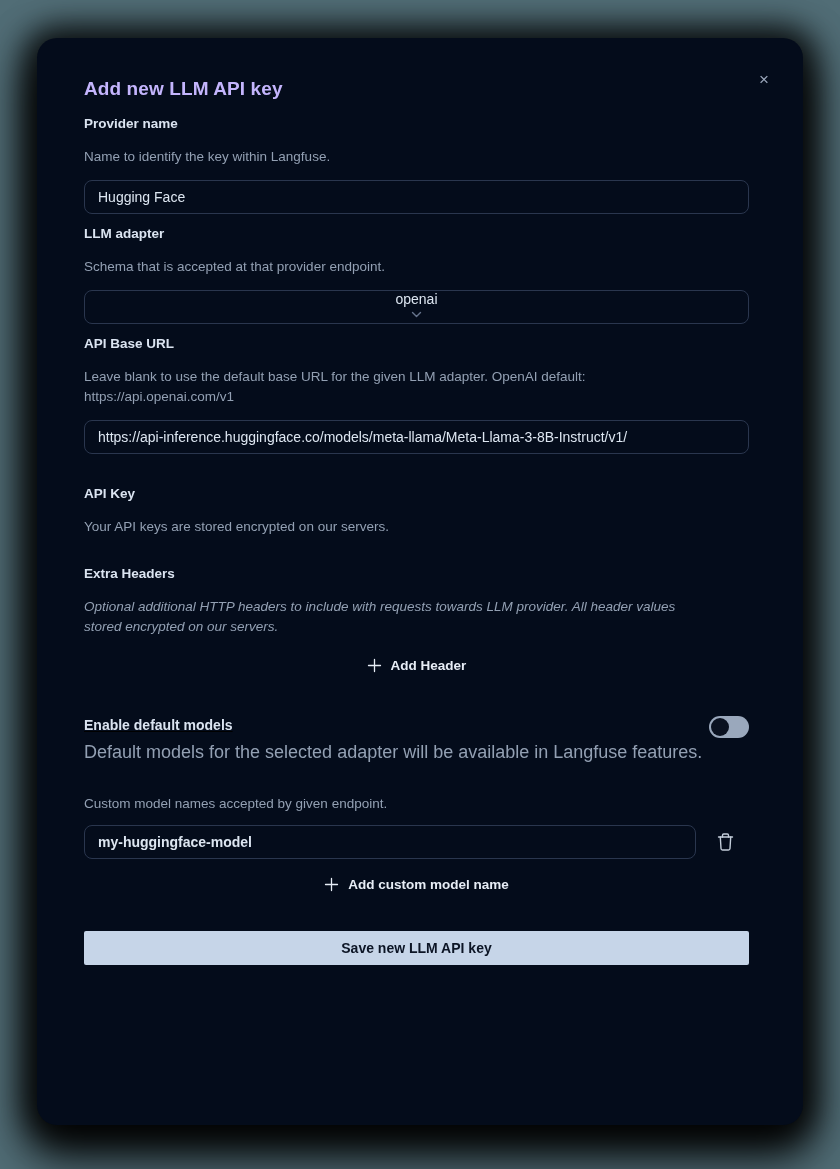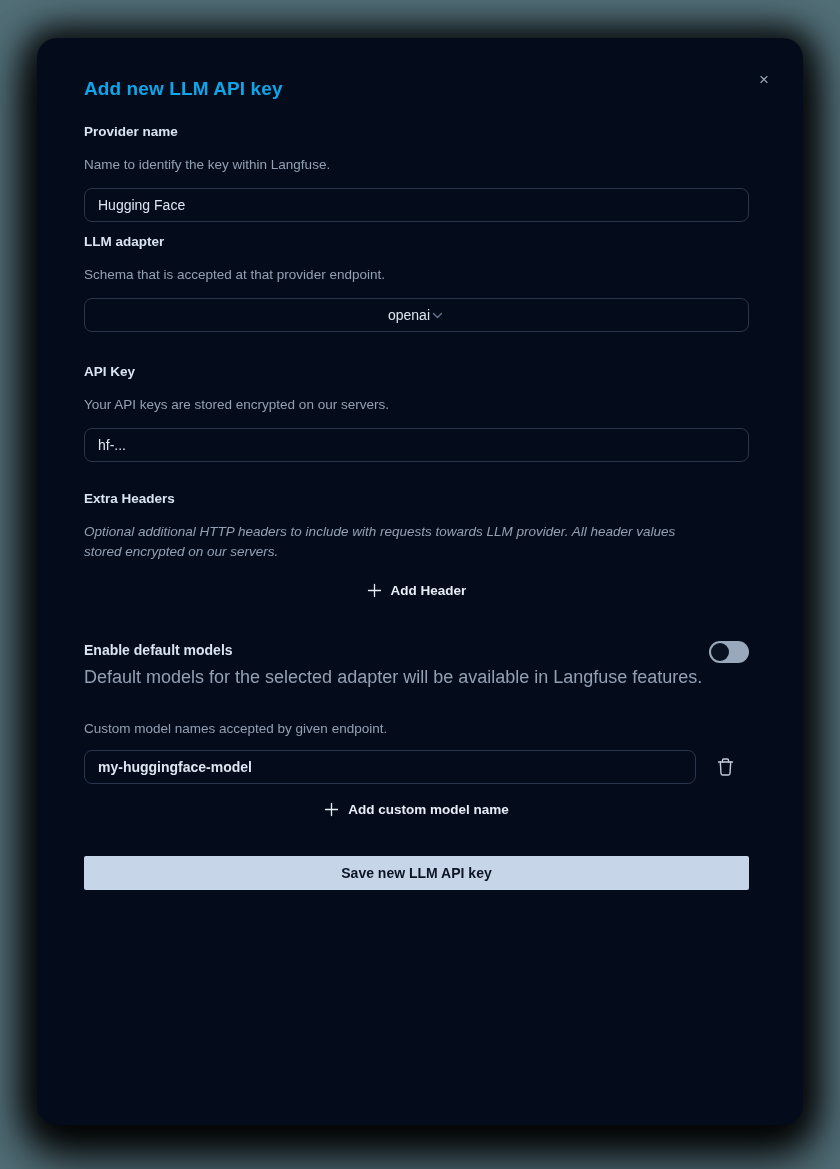--- a/index.html
+++ b/index.html
@@ -21,24 +21,24 @@
   }
   .close-btn{
     position:absolute;top:32px;right:29px;
     width:20px;height:20px;line-height:20px;
     background:transparent;border:none;padding:0;
     color:#9aa6ba;font-size:17px;text-align:center;
     cursor:pointer;font-family:"Liberation Sans",sans-serif;
   }
   .dialog-title{
     font-size:19px;line-height:22px;font-weight:700;
-    color:#0ea5e9;letter-spacing:.1px;margin:0;
+    color:#c4b5fd;letter-spacing:.1px;margin:0;
   }
   .section{margin-top:12px;}
-  .section.first{margin-top:24px;}
+  .section.first{margin-top:16px;}
   .section.mt32{margin-top:32px;}
   .section.mt29{margin-top:29px;}
   .field-label{
     display:block;font-size:13.5px;line-height:16px;font-weight:700;
     color:#dbe4f1;margin:0 0 15px 0;
   }
   .field-desc{
     font-size:13.5px;line-height:20px;font-weight:400;
     color:#93a0b3;margin:0 0 13px 0;
   }
@@ -47,37 +47,37 @@
   .field-desc.wrap2b{max-width:640px;}
   .text-input{
     display:block;width:100%;height:34px;box-sizing:border-box;
     background:transparent;border:1px solid var(--border,#2a364e);
     border-radius:8px;padding:0 13px;
     color:#dde6f1;font-size:14px;font-family:"Liberation Sans",sans-serif;
     outline:none;
   }
   .text-input::placeholder{color:#dde6f1;}
   .select{
-    display:flex;align-items:center;justify-content:center;
+    display:flex;align-items:center;justify-content:flex-start;
     width:100%;height:34px;box-sizing:border-box;
     border:1px solid var(--border,#2a364e);border-radius:8px;
-    padding:0 14px;cursor:pointer;
+    padding:0 14px;cursor:pointer;flex-direction:column;
   }
   .select-value{color:#dde6f1;font-size:14px;}
   .chev{display:flex;align-items:center;color:#66748c;}
   .ghost-btn{
     display:flex;align-items:center;gap:9px;
     margin:18px auto 0 auto;background:transparent;border:none;
     color:#e7edf6;font-size:13.5px;font-weight:700;cursor:pointer;
     font-family:"Liberation Sans",sans-serif;padding:2px 6px;height:20px;
   }
   .ghost-btn .plus{display:flex;align-items:center;color:#e7edf6;}
   .ghost-btn.add-model{margin-top:15px;}
   .toggle-section{margin-top:41px;}
-  .toggle-row{display:flex;align-items:flex-start;justify-content:space-between;}
+  .toggle-row{display:flex;align-items:flex-start;justify-content:space-between;text-decoration:underline;}
   .toggle-label{
     font-size:14px;line-height:18px;font-weight:700;color:#dbe4f1;margin:0;
   }
   .toggle-desc{
     font-size:18px;line-height:20px;color:#93a0b3;margin:4px 0 0 0;
   }
   .switch{
     position:relative;width:40px;height:22px;border-radius:11px;
     background:var(--toggle-track,#9aa8bc);border:none;cursor:pointer;
     flex-shrink:0;margin-top:0;padding:0;
@@ -123,25 +123,29 @@
     <div class="select">
       <span class="select-value">openai</span>
       <span class="chev">
         <svg width="15" height="15" viewBox="0 0 15 15" fill="none">
           <path d="M3.5 5.5 L7.5 9.5 L11.5 5.5" stroke="currentColor" stroke-width="1.4" stroke-linecap="round" stroke-linejoin="round"></path>
         </svg>
       </span>
     </div>
   </div>
 
+  <div class="section">
+    <label class="field-label">API Base URL</label>
+    <p class="field-desc wrap2b">Leave blank to use the default base URL for the given LLM adapter. OpenAI default: https://api.openai.com/v1</p>
+    <input class="text-input" type="text" value="https://api-inference.huggingface.co/models/meta-llama/Meta-Llama-3-8B-Instruct/v1/" style="">
+  </div>
 
   <div class="section mt32">
     <label class="field-label">API Key</label>
     <p class="field-desc">Your API keys are stored encrypted on our servers.</p>
-    <input class="text-input" type="text" value="hf-..." style="">
   </div>
 
   <div class="section mt29">
     <label class="field-label">Extra Headers</label>
     <p class="field-desc wrap2">Optional additional HTTP headers to include with requests towards LLM provider. All header values stored encrypted on our servers.</p>
     <button class="ghost-btn">
       <span class="plus">
         <svg width="15" height="15" viewBox="0 0 15 15" fill="none">
           <path d="M7.5 1.5 V13.5 M1.5 7.5 H13.5" stroke="currentColor" stroke-width="1.3" stroke-linecap="round"></path>
         </svg>

